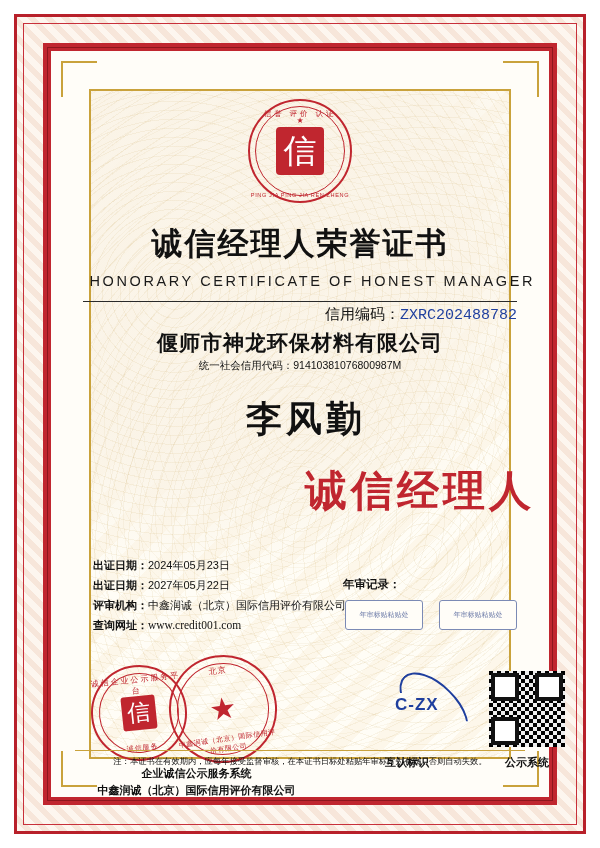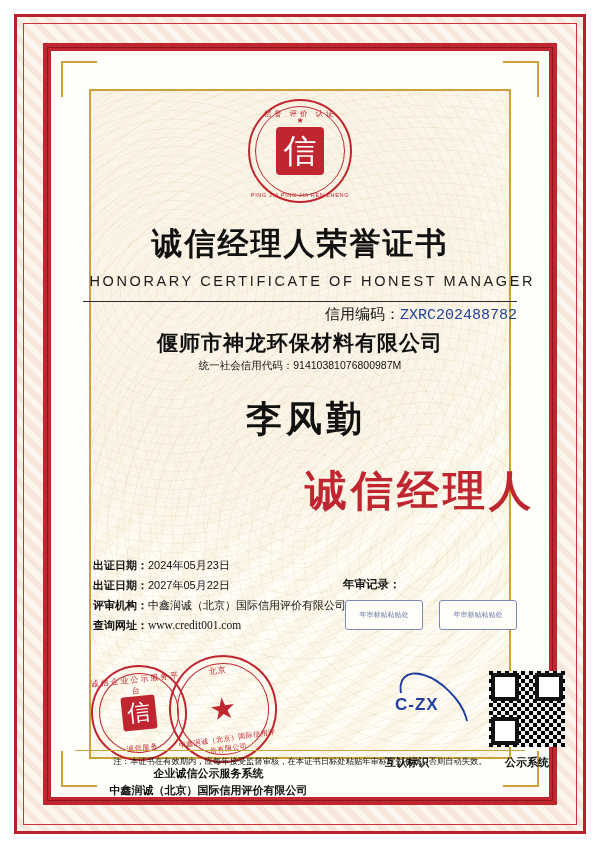--- a/index.html
+++ b/index.html
@@ -217,21 +217,21 @@
   }
   .seal-2-top{
     position:absolute;left:0;top:8px;width:104px;text-align:center;
     font-size:8px;letter-spacing:1px;color:#c0262f;
   }
   .seal-2-bot{
     position:absolute;left:0;bottom:7px;width:104px;text-align:center;
     font-size:7px;letter-spacing:.5px;color:#c0262f;
   }
   .seal-caption{
-    position:absolute;left:26px;top:700px;width:235px;text-align:center;
+    position:absolute;left:14px;top:700px;width:235px;text-align:center;
     font-size:11px;font-weight:bold;color:#111;line-height:17px;
   }
   
   .mutual{
     position:absolute;left:330px;top:625px;width:74px;height:30px;
   }
   .mutual-txt{
     position:absolute;inset:0;color:#1f3f9e;font-size:17px;font-weight:bold;
     letter-spacing:1px;font-family:"Liberation Sans", sans-serif;
     text-align:left;line-height:30px;

